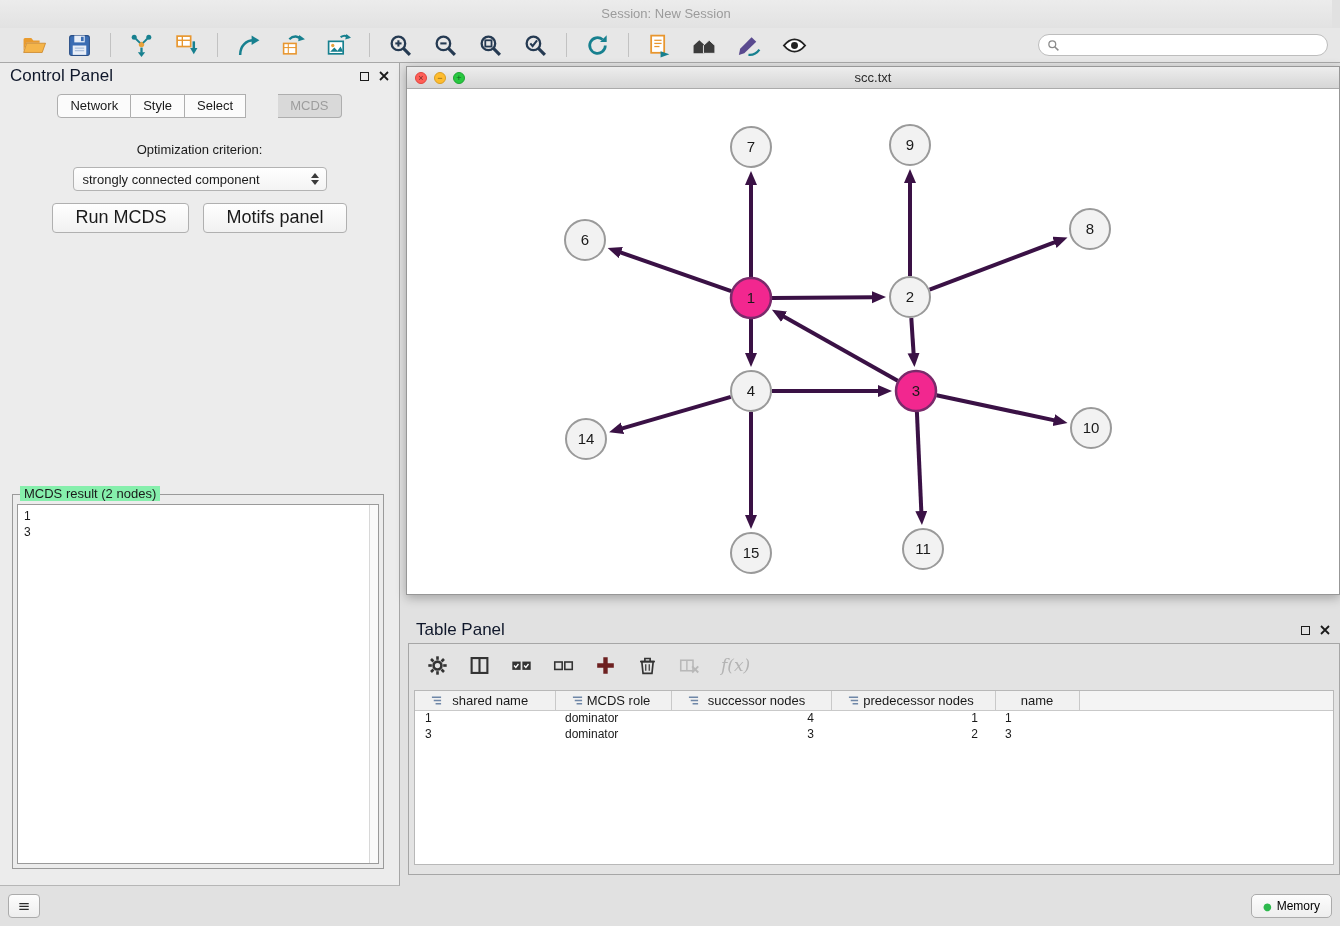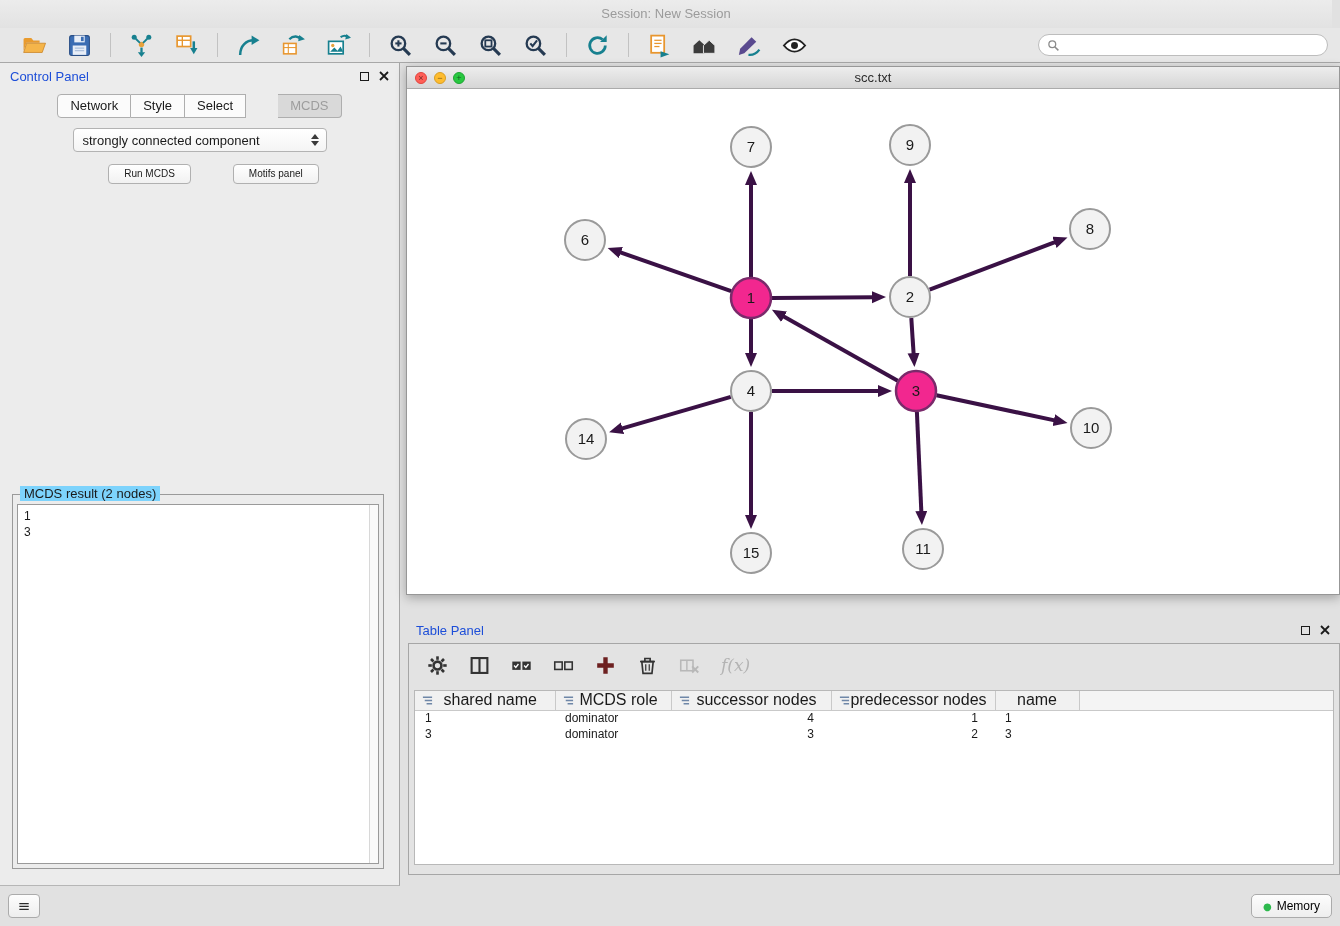--- a/index.html
+++ b/index.html
@@ -29,21 +29,21 @@
   .tbtn svg { width:25px; height:25px; display:block; }
   .tsep { width:1px; height:24px; background:#c2c2c2; margin:0 8px; }
   .search-field {
     margin-left:auto; width:290px; height:22px; background:#fff;
     border:1px solid #bdbdbd; border-radius:11px; display:flex; align-items:center; padding:0 8px;
   }
   .search-field svg { width:13px; height:13px; flex:0 0 auto; }
   .search-field input { border:none; outline:none; flex:1; margin-left:5px; font-size:12px; background:transparent; font-family:"Liberation Sans",sans-serif; }
   
   .panel-header { height:26px; display:flex; align-items:center; padding:0 10px; }
-  .panel-title { font-size:13px; color:#1d4ed8; }
+  .panel-title { font-size:17px; color:#0f172a; }
   .ph-icons { margin-left:auto; display:flex; align-items:center; gap:10px; }
   .float-icon { width:9px; height:9px; border:1.5px solid #1a1a1a; display:inline-block; }
   .close-x { width:10px; height:10px; display:inline-block; }
   
   .control-panel {
     position:absolute; left:0; top:63px; width:400px; height:823px;
     background:#ececec; border-right:1px solid #a6a6a6; border-bottom:1px solid #b6b6b6;
   }
   .seg-tabs { text-align:center; margin-top:5px; white-space:nowrap; }
   .seg {
@@ -59,24 +59,24 @@
     border:1px solid #b3b3b3; border-radius:4px; display:flex; align-items:center;
     padding:0 4px 0 9px; font-size:13px;
   }
   .dropdown .dd-text { flex:1; overflow:hidden; white-space:nowrap; }
   .stepper { display:flex; flex-direction:column; gap:2px; padding:0 3px; }
   .stepper .up { width:0; height:0; border-left:4px solid transparent; border-right:4px solid transparent; border-bottom:5px solid #3a3a3a; }
   .stepper .down { width:0; height:0; border-left:4px solid transparent; border-right:4px solid transparent; border-top:5px solid #3a3a3a; }
   .btn-row { text-align:center; margin-top:12px; display:flex; justify-content:center; gap:14px; }
   .mac-btn {
     background:linear-gradient(#ffffff,#f1f1f1); border:1px solid #b0b0b0; border-radius:4px;
-    padding:3px 15px 4px; font-size:10px; font-family:"Liberation Sans",sans-serif; color:#1a1a1a; cursor:pointer;margin-left:28px;
+    padding:3px 22px 4px; font-size:18px; font-family:"Liberation Sans",sans-serif; color:#1a1a1a; cursor:pointer;
   }
   .result-group { position:absolute; left:12px; right:15px; top:431px; bottom:16px; border:1px solid #9a9a9a; }
-  .result-legend { position:absolute; top:-9px; left:7px; background:#7dd3fc; padding:0 4px; font-size:13px; }
+  .result-legend { position:absolute; top:-9px; left:7px; background:#86efac; padding:0 4px; font-size:13px; }
   .result-box {
     position:absolute; left:4px; right:4px; top:9px; bottom:4px; background:#fff;
     border:1px solid #9a9a9a; font-size:12px; padding:3px 6px; overflow:hidden;
   }
   .result-line { line-height:16px; }
   .result-scroll { position:absolute; top:0; bottom:0; right:0; width:9px; background:#fafafa; border-left:1px solid #d8d8d8; }
   
   .network-window {
     position:absolute; left:406px; top:66px; width:934px; height:529px;
     background:#fff; border:1px solid #979797; box-shadow:0 3px 10px rgba(0,0,0,.28);
@@ -96,21 +96,21 @@
   .table-panel { position:absolute; left:406px; top:617px; width:934px; height:290px; }
   .tp-box { position:absolute; left:2px; right:0; top:26px; bottom:32px; border:1px solid #a6a6a6; background:#e3e3e3; }
   .tp-toolbar { height:42px; display:flex; align-items:center; padding-left:16px; gap:17px; }
   .tp-toolbar .tbtn { margin:0; }
   .tp-toolbar .tbtn svg { width:21px; height:21px; }
   .fx-label { font-family:"DejaVu Serif", serif; font-style:italic; font-size:17px; color:#b3b3b3; }
   .tp-table-wrap { position:absolute; left:5px; right:5px; top:46px; bottom:9px; background:#fff; border:1px solid #b8b8b8; overflow:hidden; }
   table.node-table { border-collapse:collapse; table-layout:fixed; width:100%; font-size:12px; }
   table.node-table th {
     background:#f1f1f1; border:1px solid #c9c9c9; border-top:none; height:19px;
-    font-weight:normal; font-size:16px; padding:0 7px;margin-left:35px;
+    font-weight:normal; font-size:13px; padding:0 16px;margin-left:35px;
   }
   table.node-table th:first-child { border-left:none; }
   table.node-table th.fillhead { border-right:none; background:#f4f4f4; }
   th .th-inner { display:flex; align-items:center; }
   th .th-inner .colicon { width:11px; height:11px; flex:0 0 auto; }
   th .th-inner span { flex:1; text-align:center; }
   table.node-table td { height:16px; padding:0 10px; color:#1a1a1a; white-space:nowrap; overflow:hidden; }
   table.node-table td.num { text-align:right; padding-right:17px; }
   .bottom-tabs { position:absolute; left:0; right:0; bottom:3px; text-align:center; }
   
@@ -275,20 +275,21 @@
     <span class="ph-icons">
       <span class="float-icon"></span>
       <svg class="close-x" viewBox="0 0 10 10">
           <path d="M1 1l8 8M9 1l-8 8" stroke="#1a1a1a" stroke-width="1.8"></path>
         </svg>
     </span>
   </div>
   <div class="seg-tabs">
     <span class="seg first">Network</span><span class="seg">Style</span><span class="seg">Select</span><span class="seg last active">MCDS</span>
   </div>
+  <div class="opt-label">Optimization criterion:</div>
   <div class="dropdown">
     <span class="dd-text">strongly connected component</span>
     <span class="stepper">
         <span class="up"></span>
         <span class="down"></span>
       </span>
   </div>
   <div class="btn-row">
     <button class="mac-btn">Run MCDS</button>
     <button class="mac-btn">Motifs panel</button>

